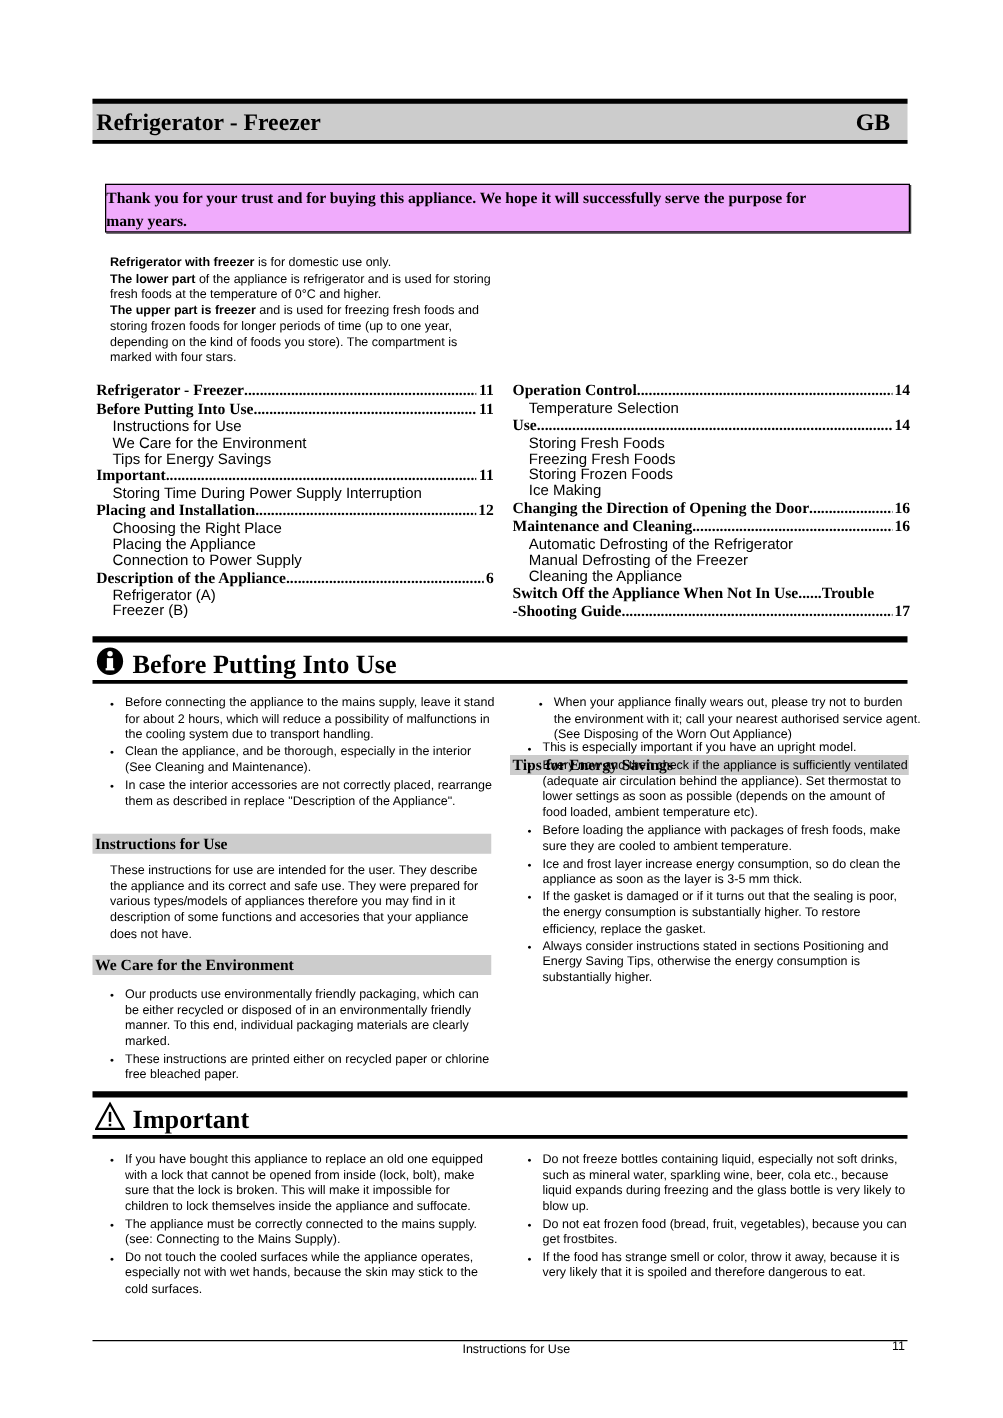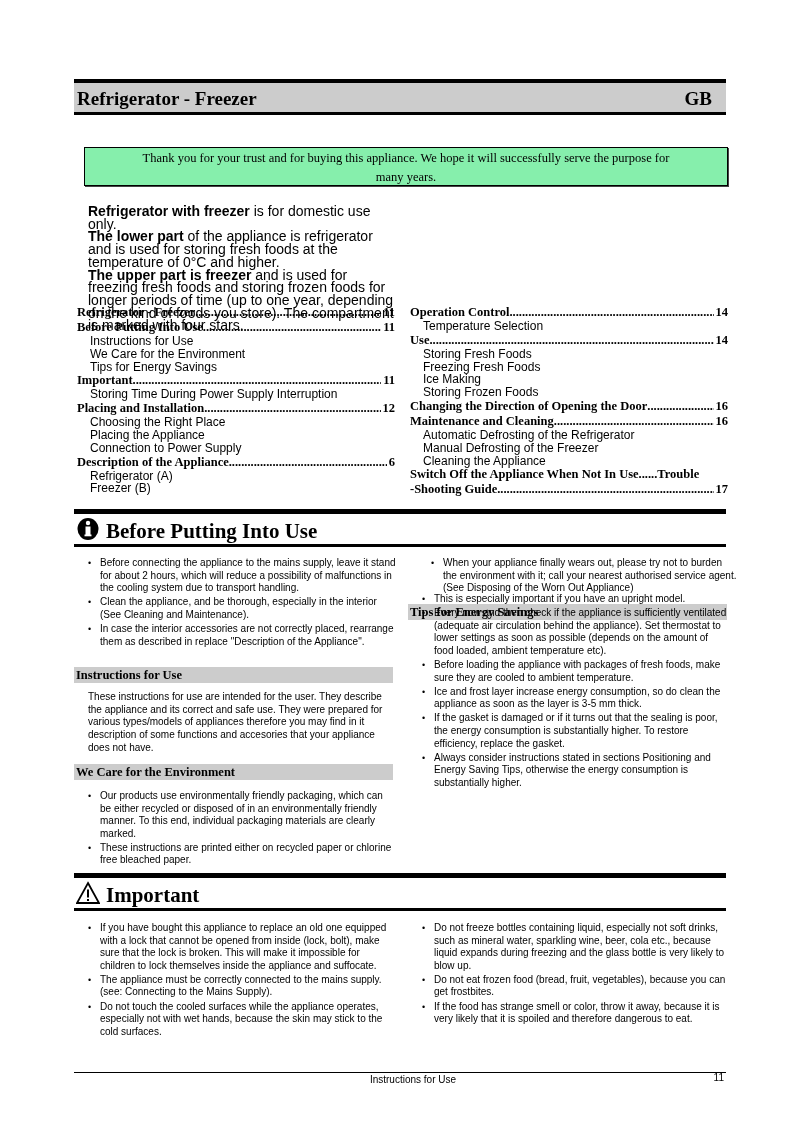--- a/index.html
+++ b/index.html
@@ -7,24 +7,24 @@
   .serif { font-family: "Liberation Serif", "DejaVu Serif", serif; }
   .sans { font-family: "Liberation Sans", "DejaVu Sans", sans-serif; }
 
   
   .title-bar { position: absolute; left: 74px; top: 79px; width: 652px; height: 29px;
     background: #cccccc; border-top: 4px solid #000; border-bottom: 3px solid #000; }
   .title-bar .t { position: absolute; left: 3px; top: 5px; font-size: 19px; font-weight: bold; }
   .title-bar .gb { position: absolute; right: 14px; top: 5px; font-size: 19px; font-weight: bold; }
 
   .thanks { position: absolute; left: 84px; top: 147px; width: 642px; height: 36px;
-    background: #86efac; border: 1px solid #000; box-shadow: 1px 1px 0 #444;
-    text-align: center; font-size: 12.5px; font-weight: normal; line-height: 19px; padding-top: 1px; }
-
-  .intro { position: absolute; left: 88px; top: 205px; width: 310px; font-size: 14px; line-height: 12.7px; }
+    background: #f0abfc; border: 1px solid #000; box-shadow: 1px 1px 0 #444;
+    text-align: left; font-size: 12.5px; font-weight: bold; line-height: 19px; padding-top: 1px; }
+
+  .intro { position: absolute; left: 88px; top: 205px; width: 310px; font-size: 10px; line-height: 12.7px; }
   .intro b { font-weight: bold; }
 
   
   .toc { position: absolute; top: 305px; width: 318px; }
   .toc.left { left: 77px; }
   .toc.right { left: 410px; }
   .toc-h { font-size: 12.5px; font-weight: bold; line-height: 15px; display: flex; white-space: nowrap; overflow: hidden; }
   .toc-h .lbl { flex: none; }
   .toc-h .dots { flex: 1 1 auto; overflow: hidden; }
   .toc-h .dots::after { content: "........................................................................................................................................................"; }
@@ -112,22 +112,22 @@
       <span class="pg">14</span>
     </div>
     <div class="toc-s sans">Temperature Selection</div>
     <div class="toc-h serif">
       <span class="lbl">Use</span>
       <span class="dots"></span>
       <span class="pg">14</span>
     </div>
     <div class="toc-s sans">Storing Fresh Foods</div>
     <div class="toc-s sans">Freezing Fresh Foods</div>
+    <div class="toc-s sans">Storing Frozen Foods</div>
     <div class="toc-s sans">Ice Making</div>
-    <div class="toc-s sans">Storing Frozen Foods</div>
     <div class="toc-h serif">
       <span class="lbl">Changing the Direction of Opening the Door</span>
       <span class="dots"></span>
       <span class="pg">16</span>
     </div>
     <div class="toc-h serif">
       <span class="lbl">Maintenance and Cleaning</span>
       <span class="dots"></span>
       <span class="pg">16</span>
     </div>

